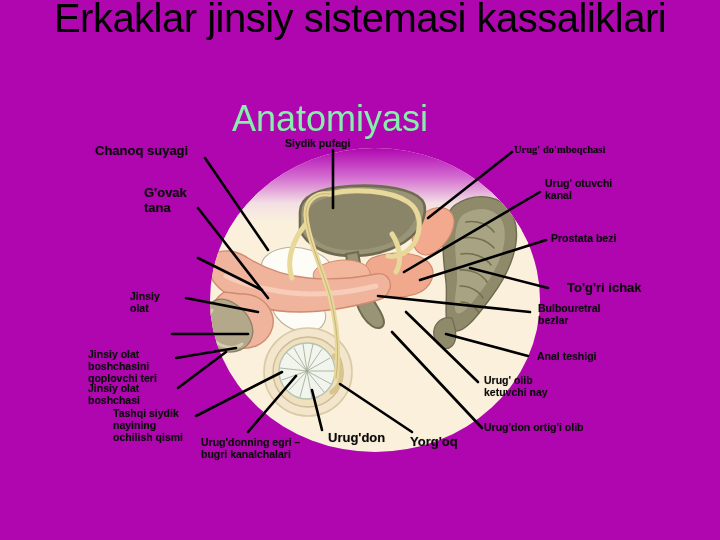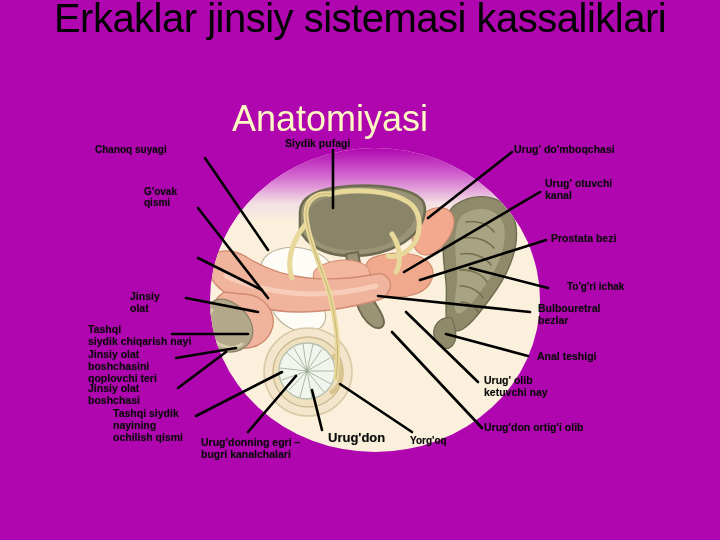--- a/index.html
+++ b/index.html
@@ -37,42 +37,42 @@
     white-space: nowrap;
   }
   #slide-subtitle {
     position: absolute;
     left: 0;
     top: 98px;
     width: 660px;
     text-align: center;
     font-size: 36px;
     font-weight: 400;
-    color: #fef9c3;
+    color: #86efac;
     white-space: nowrap;
   }
   
   #figure {
     position: absolute;
     left: 0; top: 0;
     width: 720px;
     height: 540px;
   }
   
   .callout {
     position: absolute;
     font-size: 10.5px;
     font-weight: bold;
     color: #0a0a0a;
     line-height: 1.12;
     white-space: pre-line;
     text-shadow: 0 0 1px rgba(0,0,0,0.35);
   }
   .callout.big { font-size: 13px; }
-  .callout.med { font-size: 10px; }
+  .callout.med { font-size: 13px; }
 </style>
 </head>
 <body>
 
 <div id="slide">
 
   <div id="slide-title">Erkaklar jinsiy sistemasi kassaliklari</div>
   <div id="slide-subtitle">Anatomiyasi</div>
 
   <svg id="figure" viewBox="0 0 720 540" xmlns="http://www.w3.org/2000/svg">
@@ -239,40 +239,38 @@
       <line x1="528" y1="356" x2="446" y2="334"></line>
       <line x1="478" y1="382" x2="406" y2="312"></line>
       <line x1="482" y1="428" x2="392" y2="332"></line>
     </g>
   </svg>
 
   <div class="callout" style="left:285px; top:138px;">Siydik pufagi</div>
 
   <div class="callout med" style="left:95px; top:144px;">Chanoq suyagi</div>
   <div class="callout med" style="left:144px; top:186px;">G'ovak
-qismi</div>
+tana</div>
   <div class="callout" style="left:130px; top:291px;">Jinsiy
   olat</div>
-  <div class="callout" style="left:88px; top:324px;">Tashqi
-siydik chiqarish nayi</div>
   <div class="callout" style="left:88px; top:349px;">Jinsiy olat
 boshchasini
 qoplovchi teri</div>
   <div class="callout" style="left:88px; top:383px;">Jinsiy olat
 boshchasi</div>
   <div class="callout" style="left:113px; top:408px;">Tashqi siydik
 nayining
 ochilish qismi</div>
 
   <div class="callout" style="left:201px; top:437px;">Urug'donning egri –
 bugri kanalchalari</div>
   <div class="callout big" style="left:328px; top:431px;">Urug'don</div>
   <div class="callout med" style="left:410px; top:435px;">Yorg'oq</div>
 
-  <div class="callout" style="left:514px; top:144px;">Urug' do'mboqchasi</div>
+  <div class="callout" style="left:514px; top:144px;font-family:Liberation Serif, serif;">Urug' do'mboqchasi</div>
   <div class="callout" style="left:545px; top:178px;">Urug' otuvchi
 kanal</div>
   <div class="callout" style="left:551px; top:233px;">Prostata bezi</div>
   <div class="callout med" style="left:567px; top:281px;">To'g'ri ichak</div>
   <div class="callout" style="left:538px; top:303px;">Bulbouretral
   bezlar</div>
   <div class="callout" style="left:537px; top:351px;">Anal teshigi</div>
   <div class="callout" style="left:484px; top:375px;">Urug' olib
 ketuvchi nay</div>
   <div class="callout" style="left:484px; top:422px;">Urug'don ortig'i olib</div>

